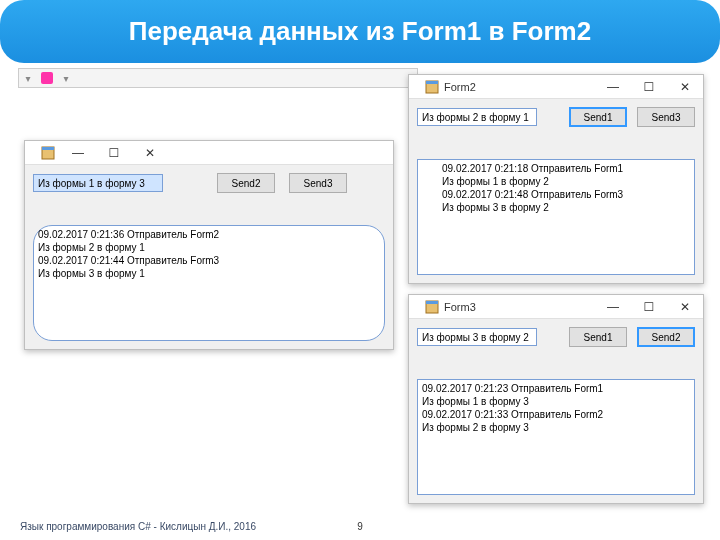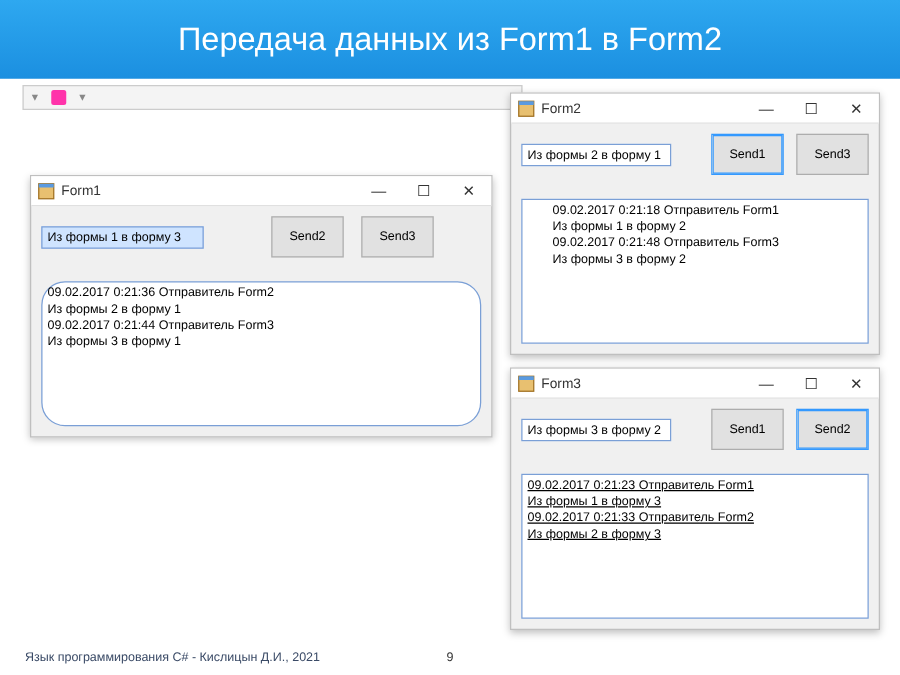--- a/index.html
+++ b/index.html
@@ -12,24 +12,25 @@
     position: relative;
     overflow: hidden;
   }
   .banner {
     position: absolute;
     top: 0; left: 0; right: 0;
     height: 63px;
     background: linear-gradient(#2ea8f0, #1b8fe0);
     color: #fff;
     font-size: 26px;
-    font-weight: 400;
+    font-weight: 700;
     display: flex;
     align-items: center;
     justify-content: center;
+    border-radius: 24px;
   }
   .vsbar {
     position: absolute;
     top: 68px; left: 18px;
     width: 400px; height: 20px;
     background: #f4f4f4;
     border: 1px solid #ccc;
     display: flex;
     align-items: center;
     font-size: 10px;
@@ -53,20 +54,21 @@
     display: flex;
     flex-direction: column;
   }
   .titlebar {
     height: 24px;
     background: #fff;
     display: flex;
     align-items: center;
     border-bottom: 1px solid #e0e0e0;
     font-size: 11px;
+    padding-left: 11px;
   }
   .titlebar .ticon {
     width: 14px; height: 14px;
     margin: 0 5px;
   }
   .titlebar .ticon svg { display: block; }
   .titlebar .ttitle { flex: 1; color: #333; }
   .titlebar .wctrl {
     width: 36px; height: 24px;
     display: flex; align-items: center; justify-content: center;
@@ -86,21 +88,21 @@
     line-height: 15px;
     color: #000;
   }
   .textbox.sel {
     background: #cfe4ff;
   }
   .btn {
     background: #e1e1e1;
     border: 1px solid #adadad;
     font-size: 10px;
-    height: 33px;
+    height: 20px;
     min-width: 58px;
     padding: 0 10px;
     display: inline-flex; align-items: center; justify-content: center;
     color: #000;
   }
   .btn.focus {
     border: 1px solid #3399ff;
     box-shadow: 0 0 0 1px #3399ff inset;
   }
   .listbox {
@@ -134,21 +136,20 @@
 </div>
 
 <div class="win" style="left:24px; top:140px; width:370px; height:210px;">
   <div class="titlebar">
     <span class="ticon">
       <svg viewBox="0 0 14 14">
           <rect x="1" y="1" width="12" height="12" fill="#e8c070" stroke="#a07020"></rect>
           <rect x="1" y="1" width="12" height="3" fill="#5a9ae0"></rect>
         </svg>
     </span>
-    <span class="ttitle">Form1</span>
     <span class="wctrl">—</span>
     <span class="wctrl">☐</span>
     <span class="wctrl close">✕</span>
   </div>
   <div class="client">
     <div class="row" style="margin-bottom:6px;">
       <div class="textbox sel" style="width:130px;">Из формы 1 в форму 3</div>
       <div style="width:26px"></div>
       <div class="btn">Send2</div>
       <div class="btn">Send3</div>
@@ -200,23 +201,23 @@
     <span class="wctrl">☐</span>
     <span class="wctrl close">✕</span>
   </div>
   <div class="client">
     <div class="row" style="margin-bottom:6px; gap:10px;">
       <div class="textbox" style="width:120px;">Из формы 3 в форму 2</div>
       <div style="flex:1"></div>
       <div class="btn">Send1</div>
       <div class="btn focus">Send2</div>
     </div>
-    <div class="listbox" style="position:absolute; left:8px; right:8px; top:60px; bottom:8px;text-decoration:underline;">09.02.2017 0:21:23  Отправитель Form1
+    <div class="listbox" style="position:absolute; left:8px; right:8px; top:60px; bottom:8px;">09.02.2017 0:21:23  Отправитель Form1
 Из формы 1 в форму 3
 09.02.2017 0:21:33  Отправитель Form2
 Из формы 2 в форму 3</div>
   </div>
 </div>
 
 <div class="footer">
-  <span>Язык программирования C# - Кислицын Д.И., 2021</span>
+  <span>Язык программирования C# - Кислицын Д.И., 2016</span>
   <span class="pg">9</span>
 </div>
 
 </body></html>

